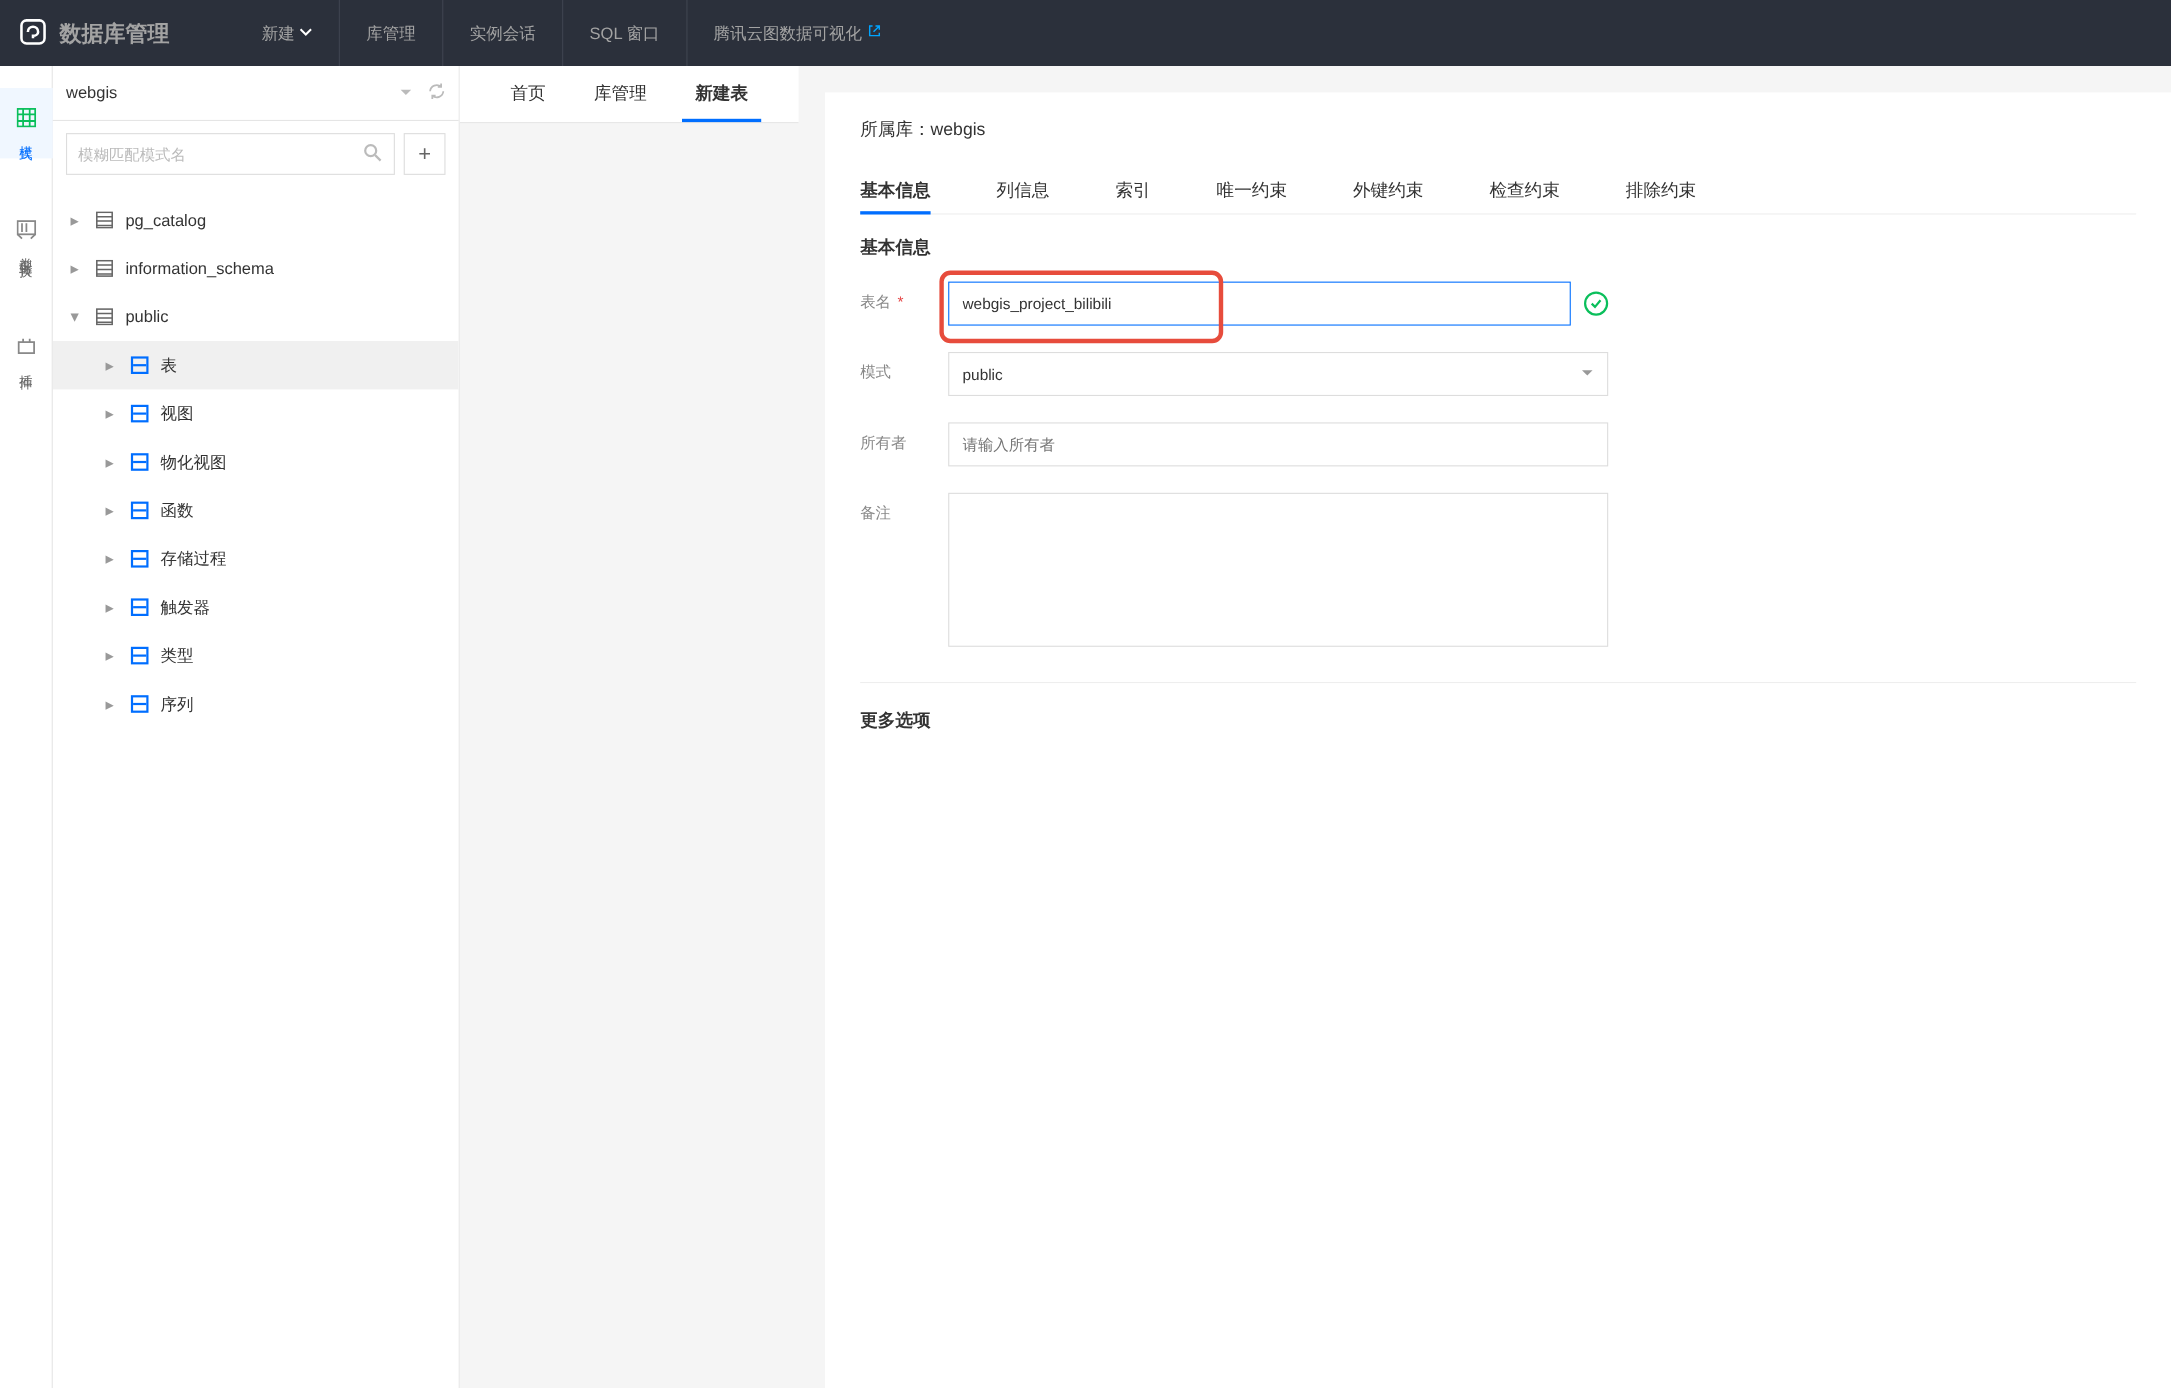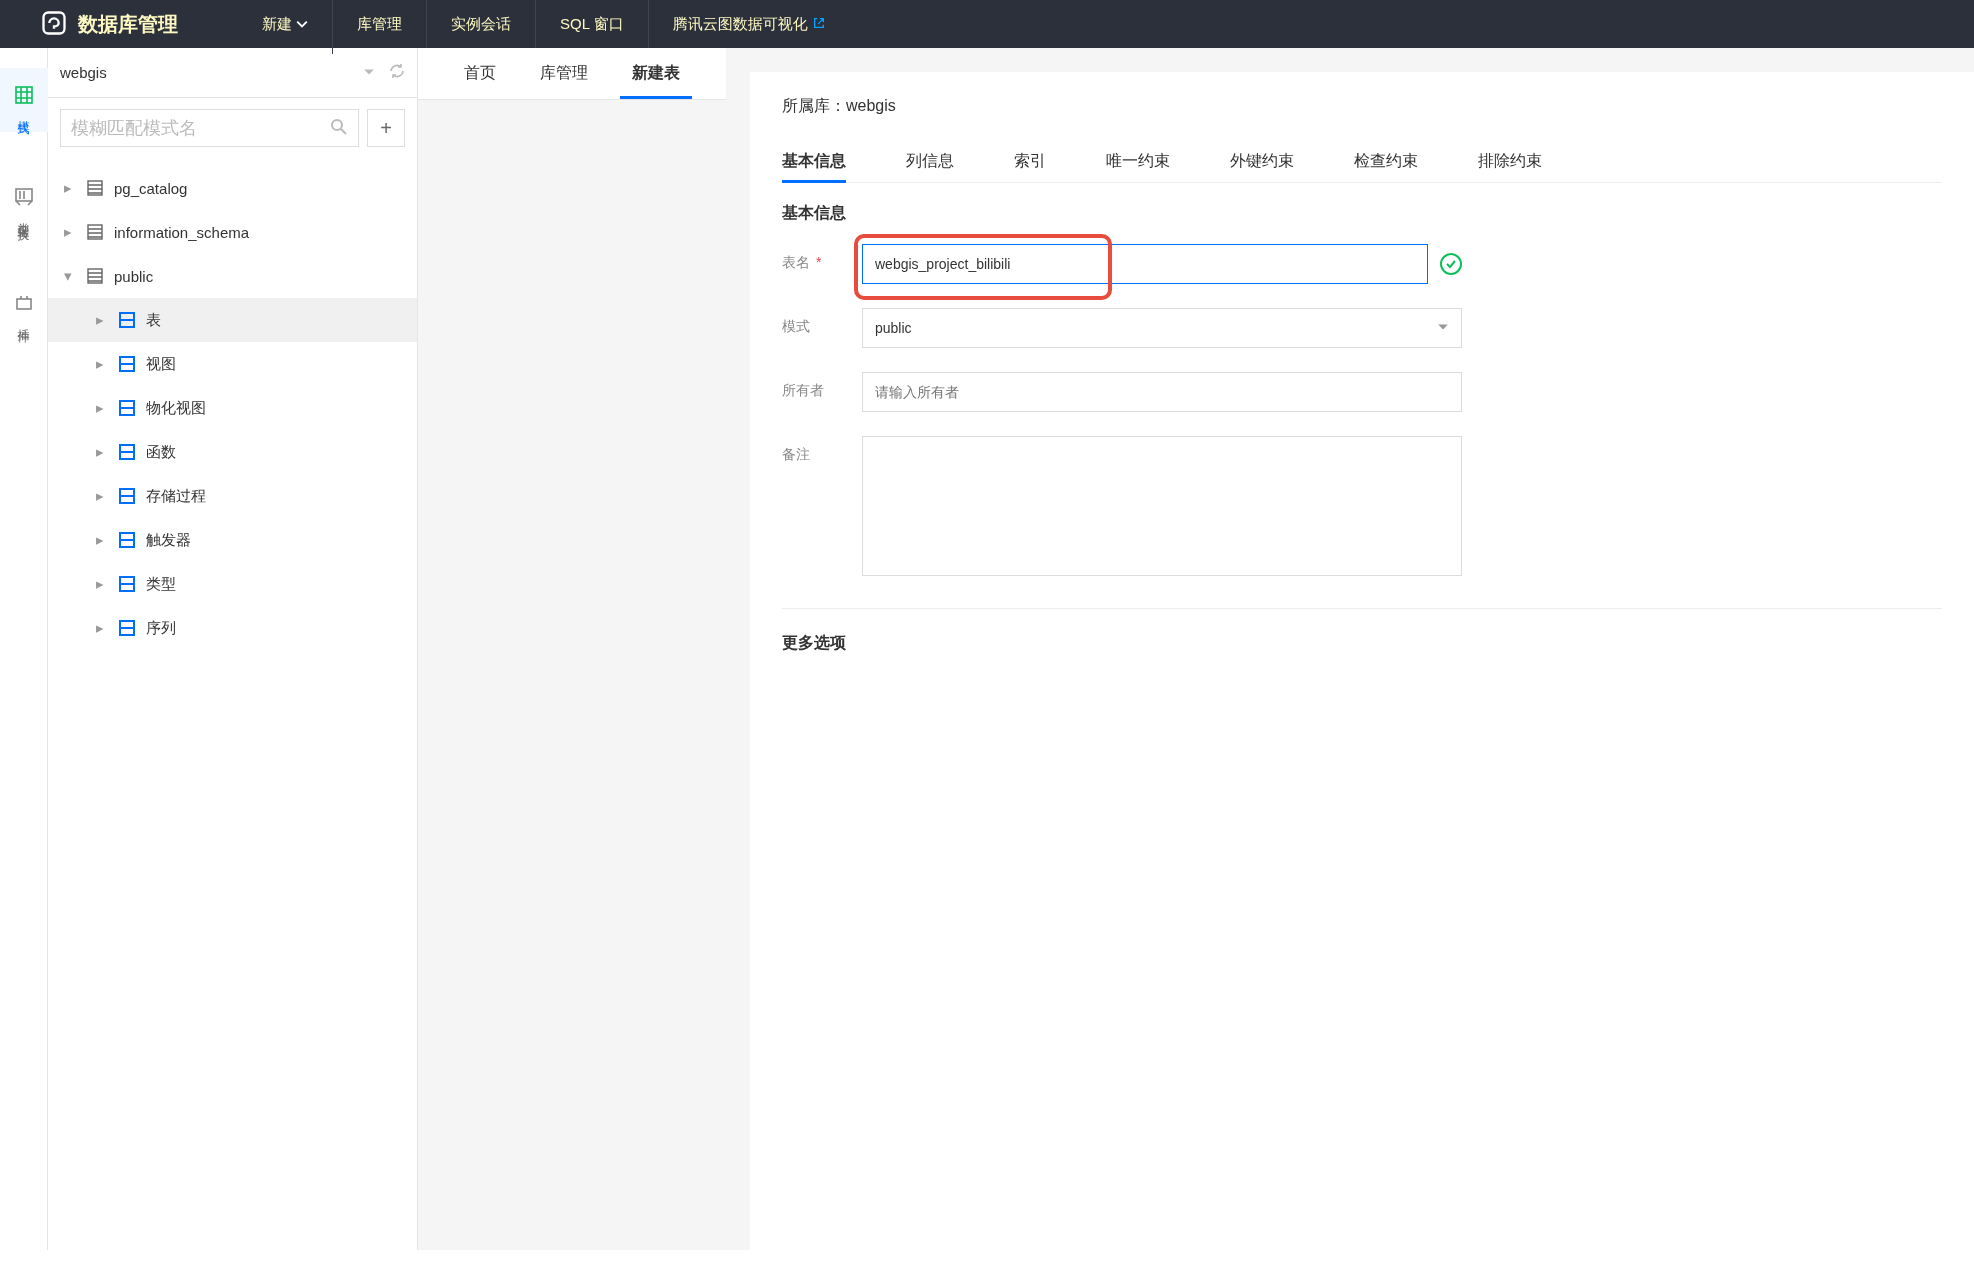--- a/index.html
+++ b/index.html
@@ -1,19 +1,19 @@
 <!DOCTYPE html>
 <html><head>
 <meta charset="utf-8">
 <style>
 * { box-sizing: border-box; margin: 0; padding: 0; }
 body { font-family: -apple-system, "PingFang SC", "Microsoft YaHei", sans-serif; font-size: 14px; color: #333; background: #fff; }
 
 
-.topbar { background: #2b303b; color: #fef9c3; height: 48px; display: flex; align-items: center; padding: 0 40px; }
+.topbar { background: #2b303b; color: #a3a3a3; height: 60px; display: flex; align-items: center; padding: 0 16px; }
 .topbar .logo { display: flex; align-items: center; gap: 10px; margin-right: 60px; }
 .topbar .logo-text { font-size: 20px; font-weight: 600; }
 .topbar .nav { display: flex; align-items: center; gap: 0; }
 .topbar .nav-item { padding: 0 24px; font-size: 15px; cursor: pointer; display: flex; align-items: center; gap: 4px; height: 60px; border-right: 1px solid #3f4450; }
 .topbar .nav-item:last-child { border-right: none; }
 
 
 .layout { display: flex; height: calc(100vh - 60px); border-radius: 20px; }
 
 
@@ -22,21 +22,21 @@
 .rail .rail-item.active { background: #f0f7ff; color: #006eff; }
 .rail .rail-label { writing-mode: vertical-rl; text-orientation: upright; letter-spacing: 2px; line-height: 1; }
 
 
 .sidebar { width: 370px; border-right: 1px solid #e5e5e5; display: flex; flex-direction: column; }
 .sidebar-head { height: 50px; display: flex; align-items: center; justify-content: space-between; padding: 0 12px; border-bottom: 1px solid #e5e5e5; }
 .sidebar-head .db-name { font-size: 15px; font-weight: 500; }
 .sidebar-head .db-actions { display: flex; align-items: center; gap: 14px; color: #b3b3b3; }
 .sidebar-search { height: 60px; display: flex; align-items: center; gap: 8px; padding: 0 12px; }
 .sidebar-search .search-box { flex: 1; height: 38px; border: 1px solid #ddd; display: flex; align-items: center; padding: 0 10px; }
-.sidebar-search .search-box input { flex: 1; border: none; outline: none; font-size: 18px; color: #ef4444; background: transparent; }
+.sidebar-search .search-box input { flex: 1; border: none; outline: none; font-size: 14px; color: #ef4444; background: transparent; }
 .sidebar-search .search-box input::placeholder { color: #bbb; }
 .sidebar-search .add-btn { width: 38px; height: 38px; border: 1px solid #ddd; display: flex; align-items: center; justify-content: center; color: #666; font-size: 20px; cursor: pointer; }
 .tree { flex: 1; overflow-y: auto; padding: 8px 0; }
 .tree-item { height: 44px; display: flex; align-items: center; padding-left: 16px; cursor: pointer; font-size: 15px; color: #333; }
 .tree-item.lvl-1 { padding-left: 48px; }
 .tree-item.selected { background: #f0f0f0; }
 .tree-item .caret { width: 14px; color: #999; margin-right: 8px; }
 .tree-item .node-icon { width: 18px; height: 18px; margin-right: 10px; display: inline-flex; align-items: center; justify-content: center; }
 
 

